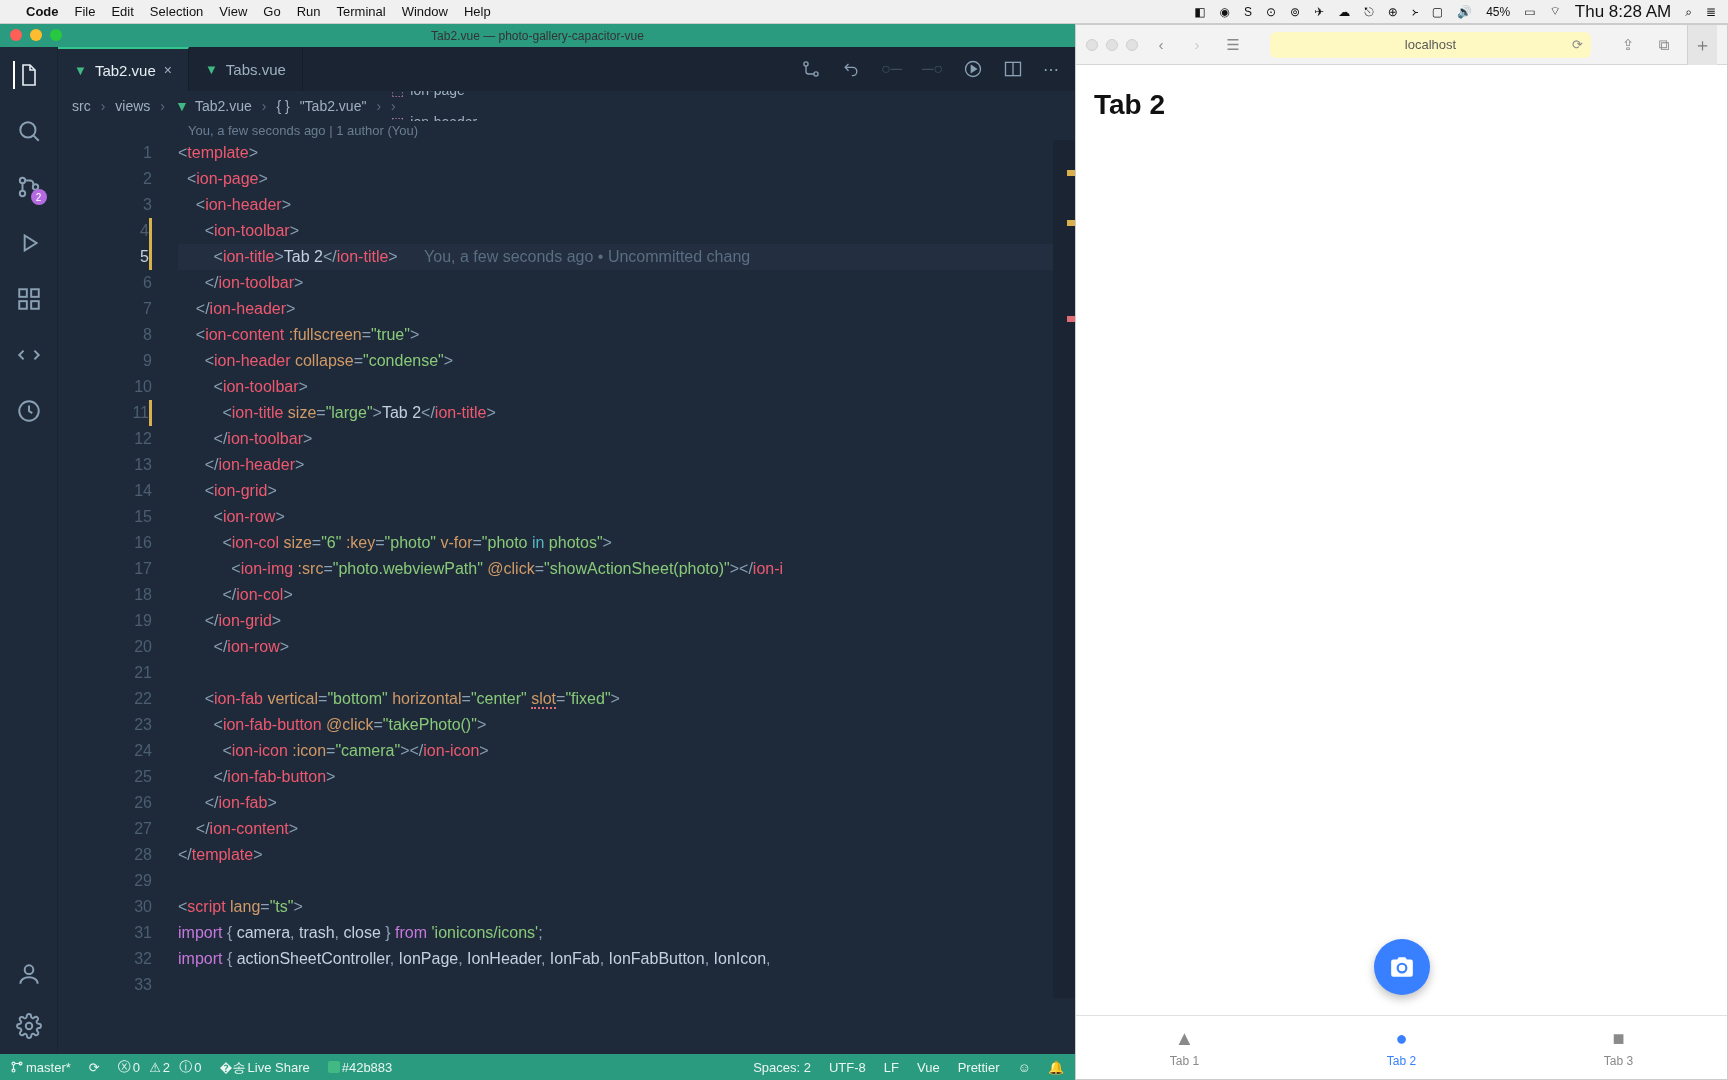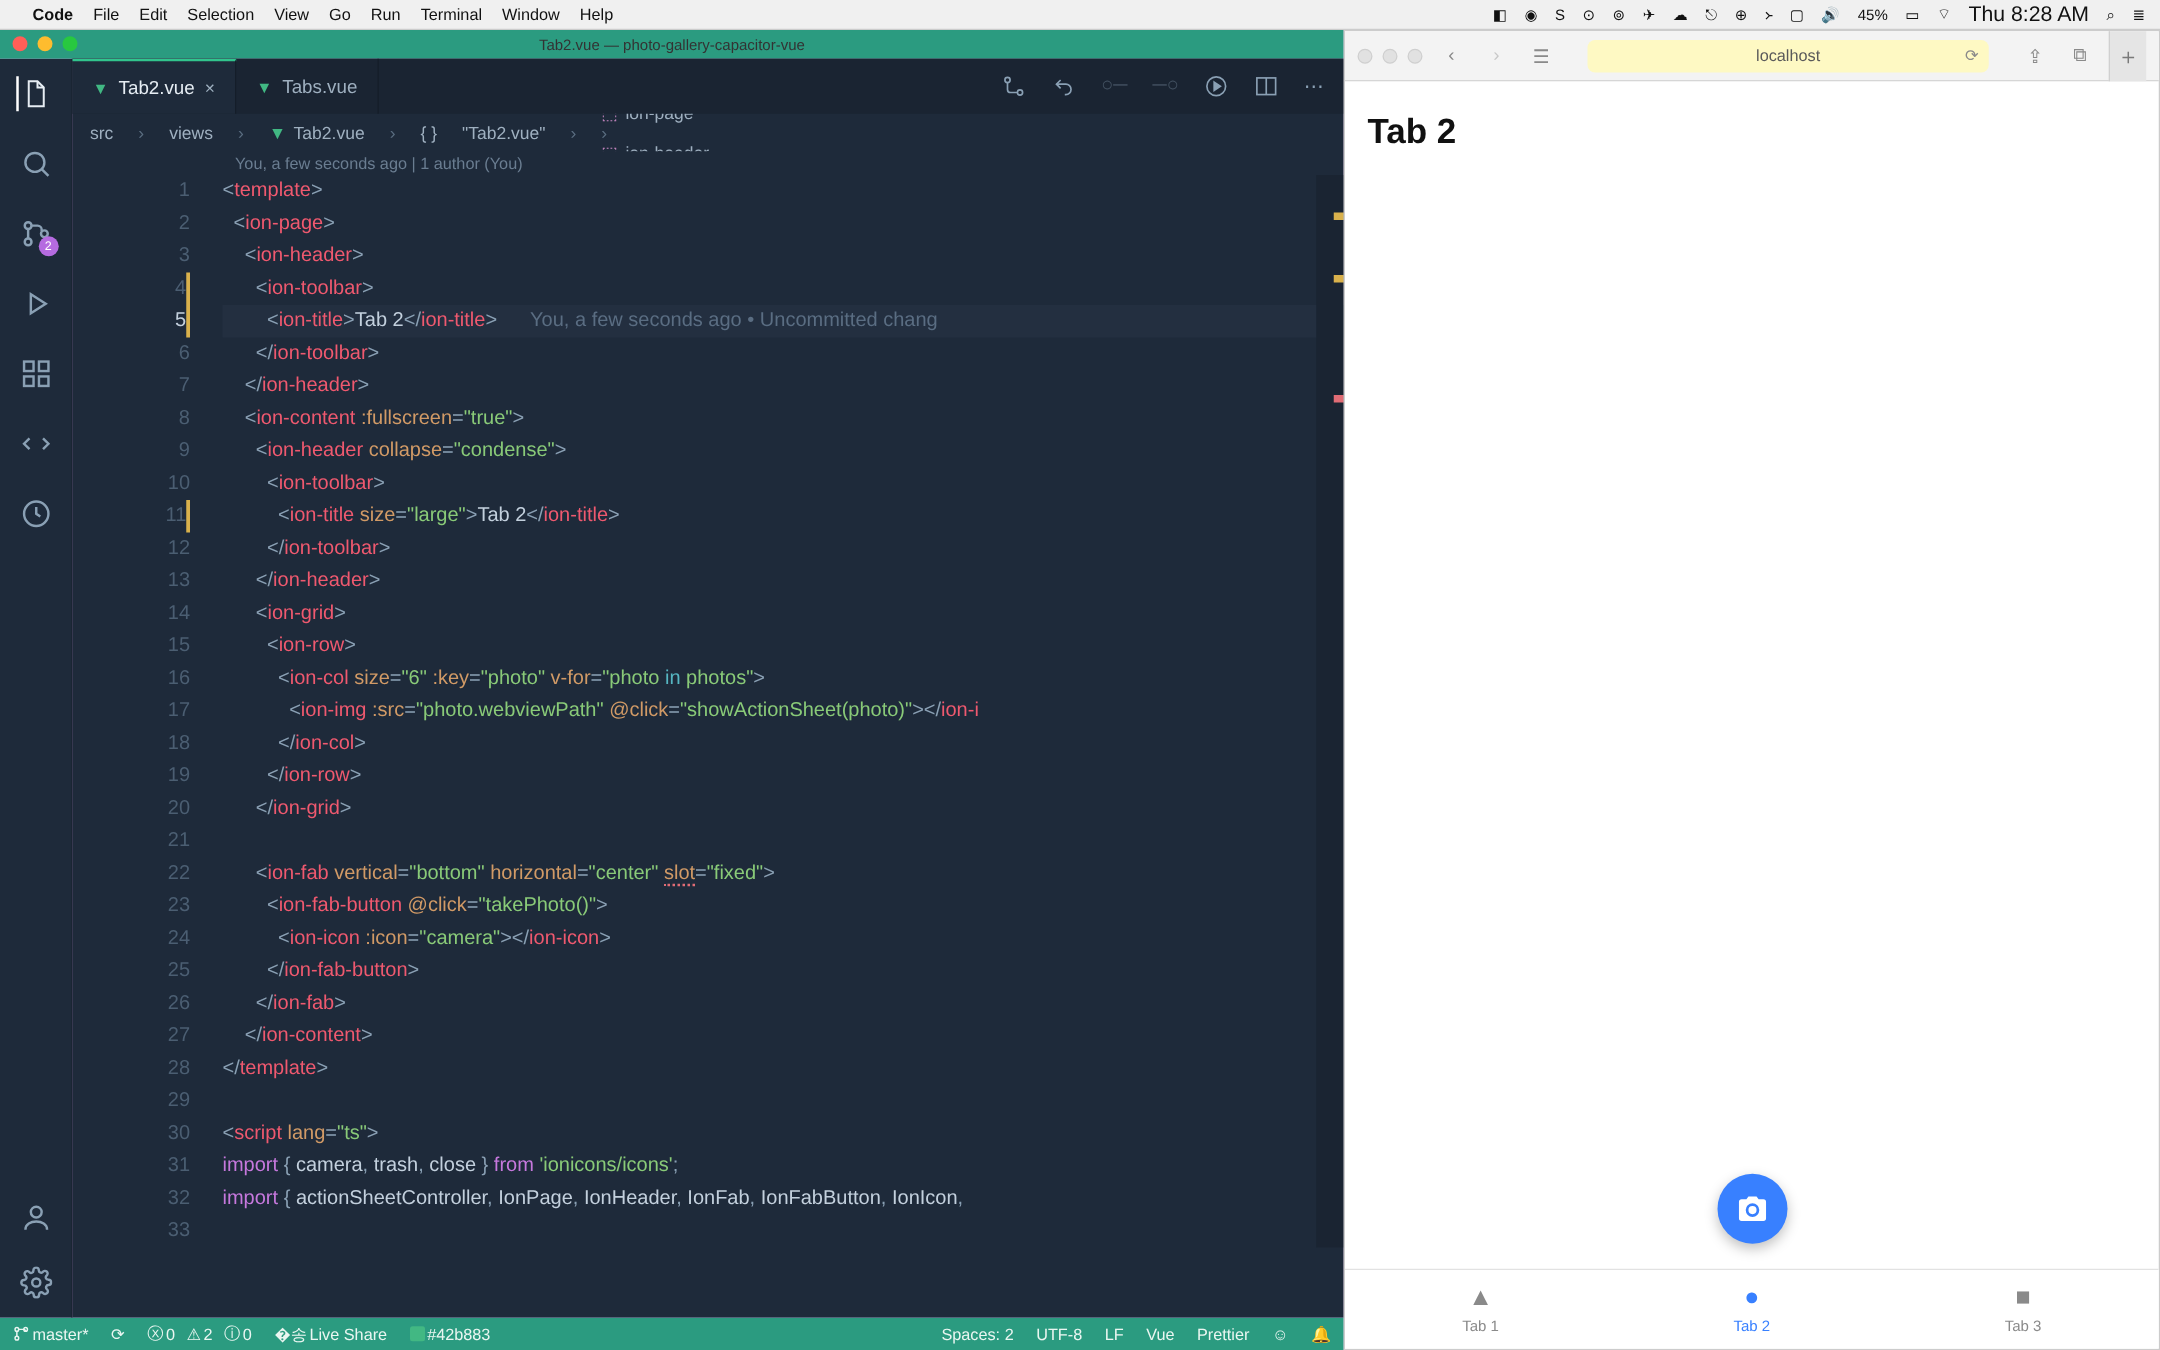--- a/index.html
+++ b/index.html
@@ -9,39 +9,39 @@
 .menubar .apple { font-size:15px; margin-right:14px; }
 .menubar .appname { font-weight:700; margin-right:16px; }
 .menubar .menu-item { margin-right:16px; cursor:default; }
 .menubar .spacer { flex:1; }
 .menubar .right-item { margin-left:14px; font-size:12px; display:flex; align-items:center; }
 .menubar .battery-pct { font-size:12px; }
 .menubar .clock { font-size:17px; }
 
 .app-window { position:absolute; top:24px; left:0; right:0; bottom:0; }
 
-.vscode { position:absolute; left:0; top:0; width:1075px; height:1056px; background:#f0abfc; }
+.vscode { position:absolute; left:0; top:0; width:1075px; height:1056px; background:#15803d; }
 .titlebar { height:23px; background:#2b9b80; color:#333; display:flex; align-items:center; justify-content:center; font-size:12px; position:relative; }
 .traffic { position:absolute; left:10px; top:5px; display:flex; gap:8px; }
 .traffic span { width:12px; height:12px; border-radius:50%; }
 .dot-red{background:#ff5f57;} .dot-yellow{background:#febc2e;} .dot-green{background:#28c840;}
 .vscode-body { display:flex; height:calc(100% - 23px - 26px); }
 .activitybar { width:58px; background:#1e2a3a; display:flex; flex-direction:column; align-items:center; padding-top:14px; gap:28px; border-right:1px solid #1a2432;}
 .activitybar .ab-icon { width:28px; height:28px; color:#8aa0b4; display:flex; align-items:center; justify-content:center; position:relative;}
 .activitybar .ab-icon.active{ border-left:2px solid #fff; color:#e6edf3; padding-left:2px; margin-left:-4px;}
 .activitybar .badge { position:absolute; bottom:-4px; right:-4px; background:#b56be0; color:#fff; font-size:10px; border-radius:50%; width:16px; height:16px; display:flex; align-items:center; justify-content:center;}
 .activitybar .bottom { margin-top:auto; margin-bottom:14px; display:flex; flex-direction:column; gap:24px; align-items:center;}
 .editor-area { flex:1; display:flex; flex-direction:column; background:#1e2a3a; position:relative; min-width:0;}
 .tabbar { height:44px; background:#1a2432; display:flex; align-items:stretch; }
 .tab { display:flex; align-items:center; padding:0 16px; gap:8px; font-size:15px; color:#9fb0c0; border-right:1px solid #141d29; }
 .tab.active { background:#1e2a3a; color:#e6edf3; border-top:2px solid #31c48d; }
 .tab .vue-icon { color:#41b883; font-size:13px; }
 .tab .close { font-size:14px; color:#9fb0c0;}
 .tabbar-right { margin-left:auto; display:flex; align-items:center; gap:20px; padding-right:16px; color:#8aa0b4; }
-.breadcrumbs { height:30px; display:flex; align-items:center; padding:0 14px; font-size:14px; color:#9fb0c0; gap:20px; overflow:hidden; white-space:nowrap;}
+.breadcrumbs { height:30px; display:flex; align-items:center; padding:0 14px; font-size:14px; color:#9fb0c0; gap:10px; overflow:hidden; white-space:nowrap;}
 .breadcrumbs .sep { color:#5a6d80;}
 .breadcrumbs .item { display:flex; align-items:center; gap:6px;}
 .breadcrumbs .vue-ic { color:#41b883;}
 .breadcrumbs .brace { color:#9fb0c0;}
 .breadcrumbs .str { color:#9fb0c0;}
 .breadcrumbs .tag-ic { color:#c586c0;}
 .codelens { padding:2px 0 2px 130px; font-size:13px; color:#6a7d91;}
 .code { font-family:Menlo,Consolas,monospace; font-size:16px; line-height:26px; display:flex; position:relative;}
 .gutter { width:120px; text-align:right; padding-right:26px; color:#4b5e72; user-select:none;}
 .gutter .ln { height:26px; }
@@ -292,22 +292,22 @@
               <div class="line">      <span class="p-punct">&lt;</span><span class="p-tag">ion-header</span> <span class="p-attr">collapse</span><span class="p-punct">=</span><span class="p-str">"condense"</span><span class="p-punct">&gt;</span></div>
               <div class="line">        <span class="p-punct">&lt;</span><span class="p-tag">ion-toolbar</span><span class="p-punct">&gt;</span></div>
               <div class="line">          <span class="p-punct">&lt;</span><span class="p-tag">ion-title</span> <span class="p-attr">size</span><span class="p-punct">=</span><span class="p-str">"large"</span><span class="p-punct">&gt;</span><span class="p-text">Tab 2</span><span class="p-punct">&lt;/</span><span class="p-tag">ion-title</span><span class="p-punct">&gt;</span></div>
               <div class="line">        <span class="p-punct">&lt;/</span><span class="p-tag">ion-toolbar</span><span class="p-punct">&gt;</span></div>
               <div class="line">      <span class="p-punct">&lt;/</span><span class="p-tag">ion-header</span><span class="p-punct">&gt;</span></div>
               <div class="line">      <span class="p-punct">&lt;</span><span class="p-tag">ion-grid</span><span class="p-punct">&gt;</span></div>
               <div class="line">        <span class="p-punct">&lt;</span><span class="p-tag">ion-row</span><span class="p-punct">&gt;</span></div>
               <div class="line">          <span class="p-punct">&lt;</span><span class="p-tag">ion-col</span> <span class="p-attr">size</span><span class="p-punct">=</span><span class="p-str">"6"</span> <span class="p-attr">:key</span><span class="p-punct">=</span><span class="p-str">"photo"</span> <span class="p-attr">v-for</span><span class="p-punct">=</span><span class="p-str">"photo </span><span class="p-op">in</span><span class="p-str"> photos"</span><span class="p-punct">&gt;</span></div>
               <div class="line">            <span class="p-punct">&lt;</span><span class="p-tag">ion-img</span> <span class="p-attr">:src</span><span class="p-punct">=</span><span class="p-str">"photo.webviewPath"</span> <span class="p-attr">@click</span><span class="p-punct">=</span><span class="p-str">"showActionSheet(photo)"</span><span class="p-punct">&gt;&lt;/</span><span class="p-tag">ion-i</span></div>
               <div class="line">          <span class="p-punct">&lt;/</span><span class="p-tag">ion-col</span><span class="p-punct">&gt;</span></div>
+              <div class="line">      <span class="p-punct">&lt;/</span><span class="p-tag">ion-grid</span><span class="p-punct">&gt;</span></div>
               <div class="line">        <span class="p-punct">&lt;/</span><span class="p-tag">ion-row</span><span class="p-punct">&gt;</span></div>
-              <div class="line">      <span class="p-punct">&lt;/</span><span class="p-tag">ion-grid</span><span class="p-punct">&gt;</span></div>
               <div class="line"></div>
               <div class="line">      <span class="p-punct">&lt;</span><span class="p-tag">ion-fab</span> <span class="p-attr">vertical</span><span class="p-punct">=</span><span class="p-str">"bottom"</span> <span class="p-attr">horizontal</span><span class="p-punct">=</span><span class="p-str">"center"</span> <span class="p-attr squiggle">slot</span><span class="p-punct">=</span><span class="p-str">"fixed"</span><span class="p-punct">&gt;</span></div>
               <div class="line">        <span class="p-punct">&lt;</span><span class="p-tag">ion-fab-button</span> <span class="p-attr">@click</span><span class="p-punct">=</span><span class="p-str">"takePhoto()"</span><span class="p-punct">&gt;</span></div>
               <div class="line">          <span class="p-punct">&lt;</span><span class="p-tag">ion-icon</span> <span class="p-attr">:icon</span><span class="p-punct">=</span><span class="p-str">"camera"</span><span class="p-punct">&gt;&lt;/</span><span class="p-tag">ion-icon</span><span class="p-punct">&gt;</span></div>
               <div class="line">        <span class="p-punct">&lt;/</span><span class="p-tag">ion-fab-button</span><span class="p-punct">&gt;</span></div>
               <div class="line">      <span class="p-punct">&lt;/</span><span class="p-tag">ion-fab</span><span class="p-punct">&gt;</span></div>
               <div class="line">    <span class="p-punct">&lt;/</span><span class="p-tag">ion-content</span><span class="p-punct">&gt;</span></div>
               <div class="line"><span class="p-punct">&lt;/</span><span class="p-tag">template</span><span class="p-punct">&gt;</span></div>
               <div class="line"></div>
               <div class="line"><span class="p-punct">&lt;</span><span class="p-tag">script</span> <span class="p-attr">lang</span><span class="p-punct">=</span><span class="p-str">"ts"</span><span class="p-punct">&gt;</span></div>

